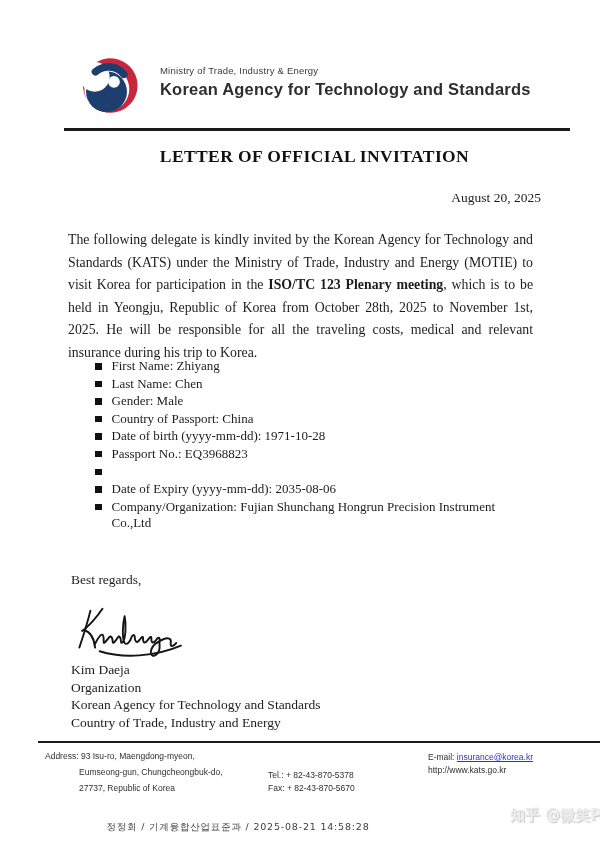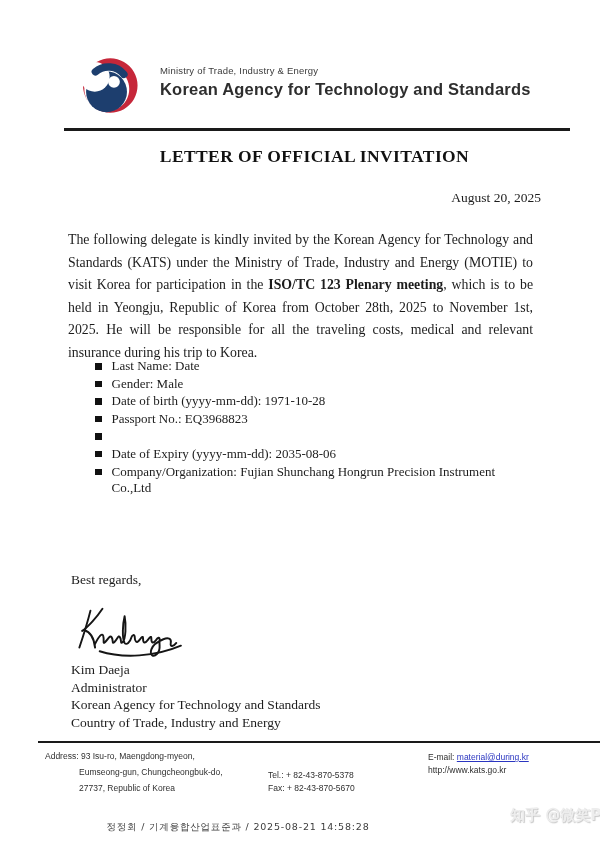--- a/index.html
+++ b/index.html
@@ -72,25 +72,33 @@
   <div class="header-rule"></div>
 
   <div class="title">LETTER OF OFFICIAL INVITATION</div>
   <div class="date">August 20, 2025</div>
 
   <p class="body-par"><span>The following delegate is kindly invited by the Korean Agency for Technology and Standards (KATS) under the Ministry of Trade, Industry and Energy (MOTIE) to visit Korea for participation in the </span><b>ISO/TC 123 Plenary meeting</b><span>, which is to be held in Yeongju, Republic of Korea from October 28th, 2025 to November 1st, 2025. He will be responsible for all the traveling costs, medical and relevant insurance during his trip to Korea.</span></p>
 
   <div class="delegate-list">
     <div class="delegate-item">
         <span class="bullet-square"></span>
-        <span>Last Name: Date</span>
+        <span>First Name: Zhiyang</span>
+      </div>
+    <div class="delegate-item">
+        <span class="bullet-square"></span>
+        <span>Last Name: Chen</span>
       </div>
     <div class="delegate-item">
         <span class="bullet-square"></span>
         <span>Gender: Male</span>
+      </div>
+    <div class="delegate-item">
+        <span class="bullet-square"></span>
+        <span>Country of Passport: China</span>
       </div>
     <div class="delegate-item">
         <span class="bullet-square"></span>
         <span>Date of birth (yyyy-mm-dd): 1971-10-28</span>
       </div>
     <div class="delegate-item">
         <span class="bullet-square"></span>
         <span>Passport No.: EQ3968823</span>
       </div>
     <div class="delegate-item">
@@ -113,38 +121,38 @@
       <path d="M20,10 C17,22 12,38 8,50"></path>
       <path d="M33,8 C27,17 17,28 11,32"></path>
       <path d="M13,31 C20,33 24,41 25,50"></path>
       <path d="M25,46 C29,38 33,33 34,38 C35,42 33,47 36,44 C40,40 41,36 43,39 C45,42 43,47 46,44 C50,40 50,36 52,39 C54,42 52,47 55,44 C58,41 59,26 57,16 C55,24 54,40 57,45 C59,48 63,44 64,40 C65,36 68,35 68,39 C68,43 70,46 73,42 C76,38 77,37 77,41 C77,45 79,46 82,42 C85,38 86,37 86,41 C86,45 88,46 91,42 C93,39 95,38 95,42 C94,49 97,52 92,57 C88,61 84,58 86,52 C88,46 94,43 99,41 C104,39 108,40 107,45 C106,50 110,49 113,45"></path>
       <path d="M30,54 C55,62 90,60 118,48"></path>
     </g>
   </svg>
 
   <div class="signoff">
     <div>Kim Daeja</div>
-    <div>Administrator</div>
+    <div>Organization</div>
     <div>Korean Agency for Technology and Standards</div>
     <div>Country of Trade, Industry and Energy</div>
   </div>
 
   <div class="footer-rule"></div>
   <div class="footer">
     <div class="f-col1">
       <div>Address: 93 Isu-ro, Maengdong-myeon,</div>
       <div class="indent">Eumseong-gun, Chungcheongbuk-do,</div>
       <div class="indent">27737, Republic of Korea</div>
     </div>
     <div class="f-col2">
       <div>Tel.: + 82-43-870-5378</div>
       <div>Fax: + 82-43-870-5670</div>
     </div>
     <div class="f-col3">
-      <div><span>E-mail: </span><a href="#" class="email-link" style="color:#2a35c0">material@during.kr</a></div>
+      <div><span>E-mail: </span><a href="#" class="email-link" style="color:#2a35c0">insurance@korea.kr</a></div>
       <div>http://www.kats.go.kr</div>
     </div>
   </div>
 
   <div class="stamp-line">정정회 / 기계융합산업표준과 / 2025-08-21 14:58:28</div>
   <div class="watermark">知乎 @微笑PS</div>
 
 </div>
 
 </body></html>

